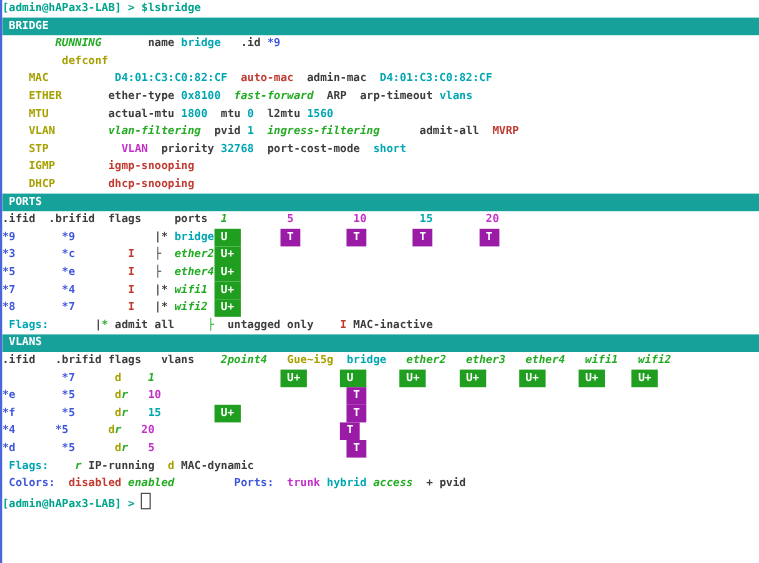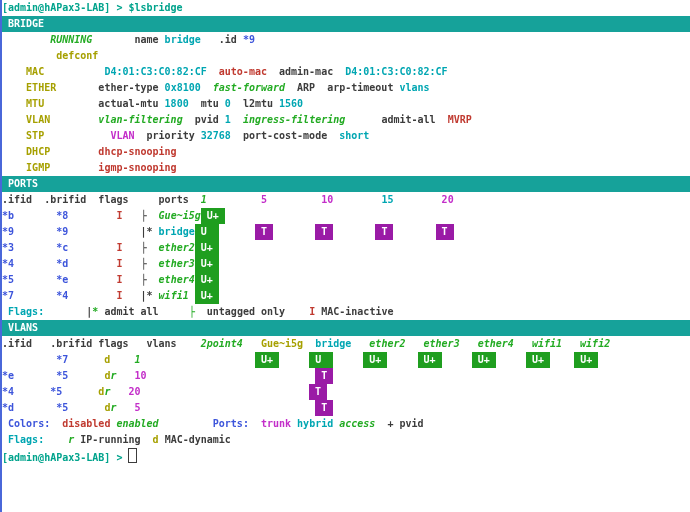--- a/index.html
+++ b/index.html
@@ -35,33 +35,33 @@
 <div class="term">
     <div class="line"><span class="c-prompt">[admin@hAPax3-LAB] &gt;</span> <span class="c-cmd">$lsbridge</span></div>
     <div class="line bar"> BRIDGE</div>
     <div class="line">        <span class="c-green">RUNNING</span>       <span class="c-fg">name</span> <span class="c-cyan">bridge</span>   <span class="c-fg">.id</span> <span class="c-blue">*9</span></div>
     <div class="line">         <span class="c-yellow">defconf</span></div>
     <div class="line">    <span class="c-yellow">MAC</span>          <span class="c-cyan">D4:01:C3:C0:82:CF</span>  <span class="c-red">auto-mac</span>  <span class="c-fg">admin-mac</span>  <span class="c-cyan">D4:01:C3:C0:82:CF</span></div>
     <div class="line">    <span class="c-yellow">ETHER</span>       <span class="c-fg">ether-type</span> <span class="c-cyan">0x8100</span>  <span class="c-green">fast-forward</span>  <span class="c-fg">ARP</span>  <span class="c-fg">arp-timeout</span> <span class="c-cyan">vlans</span></div>
     <div class="line">    <span class="c-yellow">MTU</span>         <span class="c-fg">actual-mtu</span> <span class="c-cyan">1800</span>  <span class="c-fg">mtu</span> <span class="c-cyan">0</span>  <span class="c-fg">l2mtu</span> <span class="c-cyan">1560</span></div>
     <div class="line">    <span class="c-yellow">VLAN</span>        <span class="c-green">vlan-filtering</span>  <span class="c-fg">pvid</span> <span class="c-cyan">1</span>  <span class="c-green">ingress-filtering</span>      <span class="c-fg">admit-all</span>  <span class="c-red">MVRP</span></div>
     <div class="line">    <span class="c-yellow">STP</span>           <span class="c-magenta">VLAN</span>  <span class="c-fg">priority</span> <span class="c-cyan">32768</span>  <span class="c-fg">port-cost-mode</span>  <span class="c-cyan">short</span></div>
+    <div class="line">    <span class="c-yellow">IGMP</span>        <span class="c-red">igmp-snooping</span></div>
     <div class="line">    <span class="c-yellow">DHCP</span>        <span class="c-red">dhcp-snooping</span></div>
-    <div class="line">    <span class="c-yellow">IGMP</span>        <span class="c-red">igmp-snooping</span></div>
     <div class="line bar"> PORTS</div>
     <div class="line"><span class="c-fg">.ifid</span>  <span class="c-fg">.brifid</span>  <span class="c-fg">flags</span>     <span class="c-fg">ports</span>  <span class="c-green">1</span>         <span class="c-magenta">5</span>         <span class="c-magenta">10</span>        <span class="c-cyan">15</span>        <span class="c-magenta">20</span></div>
-    <div class="line"><span class="c-blue">*b</span>       <span class="c-blue">*8</span>        <span class="c-red">I</span>   <span class="c-fg">├</span>  <span class="c-green">Gue~i5g</span><span class="c-bgreen"> U+ </span></div>
     <div class="line"><span class="c-blue">*9</span>       <span class="c-blue">*9</span>            <span class="c-fg">|*</span> <span class="c-cyan">bridge</span><span class="c-bgreen"> U  </span>      <span class="c-bpurple"> T </span>       <span class="c-bpurple"> T </span>       <span class="c-bpurple"> T </span>       <span class="c-bpurple"> T </span></div>
     <div class="line"><span class="c-blue">*3</span>       <span class="c-blue">*c</span>        <span class="c-red">I</span>   <span class="c-fg">├</span>  <span class="c-green">ether2</span><span class="c-bgreen"> U+ </span></div>
-    <div class="line"><span class="c-blue">*4</span>       <span class="c-blue">*d</span>        <span class="c-red">I</span>   <span class="c-fg">├</span>  <span class="c-green">ether3</span><span class="c-bgreen"> U+ </span></div>
     <div class="line"><span class="c-blue">*5</span>       <span class="c-blue">*e</span>        <span class="c-red">I</span>   <span class="c-fg">├</span>  <span class="c-green">ether4</span><span class="c-bgreen"> U+ </span></div>
     <div class="line"><span class="c-blue">*7</span>       <span class="c-blue">*4</span>        <span class="c-red">I</span>   <span class="c-fg">|*</span> <span class="c-green">wifi1</span> <span class="c-bgreen"> U+ </span></div>
+    <div class="line"><span class="c-blue">*8</span>       <span class="c-blue">*7</span>        <span class="c-red">I</span>   <span class="c-fg">|*</span> <span class="c-green">wifi2</span> <span class="c-bgreen"> U+ </span></div>
     <div class="line"> <span class="c-cyan">Flags:</span>       <span class="c-fg">|</span><span class="c-green">*</span> <span class="c-fg">admit all</span>     <span class="c-green">├</span>  <span class="c-fg">untagged only</span>    <span class="c-red">I</span> <span class="c-fg">MAC-inactive</span></div>
     <div class="line bar"> VLANS</div>
     <div class="line"><span class="c-fg">.ifid</span>   <span class="c-fg">.brifid</span> <span class="c-fg">flags</span>   <span class="c-fg">vlans</span>    <span class="c-green">2point4</span>   <span class="c-yellow">Gue~i5g</span>  <span class="c-cyan">bridge</span>   <span class="c-green">ether2</span>   <span class="c-green">ether3</span>   <span class="c-green">ether4</span>   <span class="c-green">wifi1</span>   <span class="c-green">wifi2</span></div>
     <div class="line">         <span class="c-blue">*7</span>      <span class="c-yellow">d</span>    <span class="c-green">1</span>                   <span class="c-bgreen"> U+ </span>     <span class="c-bgreen"> U  </span>     <span class="c-bgreen"> U+ </span>     <span class="c-bgreen"> U+ </span>     <span class="c-bgreen"> U+ </span>     <span class="c-bgreen"> U+ </span>    <span class="c-bgreen"> U+ </span></div>
     <div class="line"><span class="c-blue">*e</span>       <span class="c-blue">*5</span>      <span class="c-yellow">d</span><span class="c-green">r</span>   <span class="c-magenta">10</span>                            <span class="c-bpurple"> T </span></div>
+    <div class="line"><span class="c-blue">*f</span>       <span class="c-blue">*5</span>      <span class="c-yellow">d</span><span class="c-green">r</span>   <span class="c-cyan">15</span>        <span class="c-bgreen"> U+ </span>                <span class="c-bpurple"> T </span></div>
     <div class="line"><span class="c-blue">*4</span>      <span class="c-blue">*5</span>      <span class="c-yellow">d</span><span class="c-green">r</span>   <span class="c-magenta">20</span>                            <span class="c-bpurple"> T </span></div>
     <div class="line"><span class="c-blue">*d</span>       <span class="c-blue">*5</span>      <span class="c-yellow">d</span><span class="c-green">r</span>   <span class="c-magenta">5</span>                             <span class="c-bpurple"> T </span></div>
+    <div class="line"> <span class="c-cyan">Flags:</span>    <span class="c-green">r</span> <span class="c-fg">IP-running</span>  <span class="c-yellow">d</span> <span class="c-fg">MAC-dynamic</span></div>
     <div class="line"> <span class="c-blue">Colors:</span>  <span class="c-red">disabled</span> <span class="c-green">enabled</span>         <span class="c-blue">Ports:</span>  <span class="c-magenta">trunk</span> <span class="c-cyan">hybrid</span> <span class="c-green">access</span>  <span class="c-fg">+</span> <span class="c-fg">pvid</span></div>
-    <div class="line"> <span class="c-cyan">Flags:</span>    <span class="c-green">r</span> <span class="c-fg">IP-running</span>  <span class="c-yellow">d</span> <span class="c-fg">MAC-dynamic</span></div>
     <div class="line"><span class="c-prompt">[admin@hAPax3-LAB] &gt;</span> <span class="cursor"></span></div>
   </div>
 
 </body></html>

